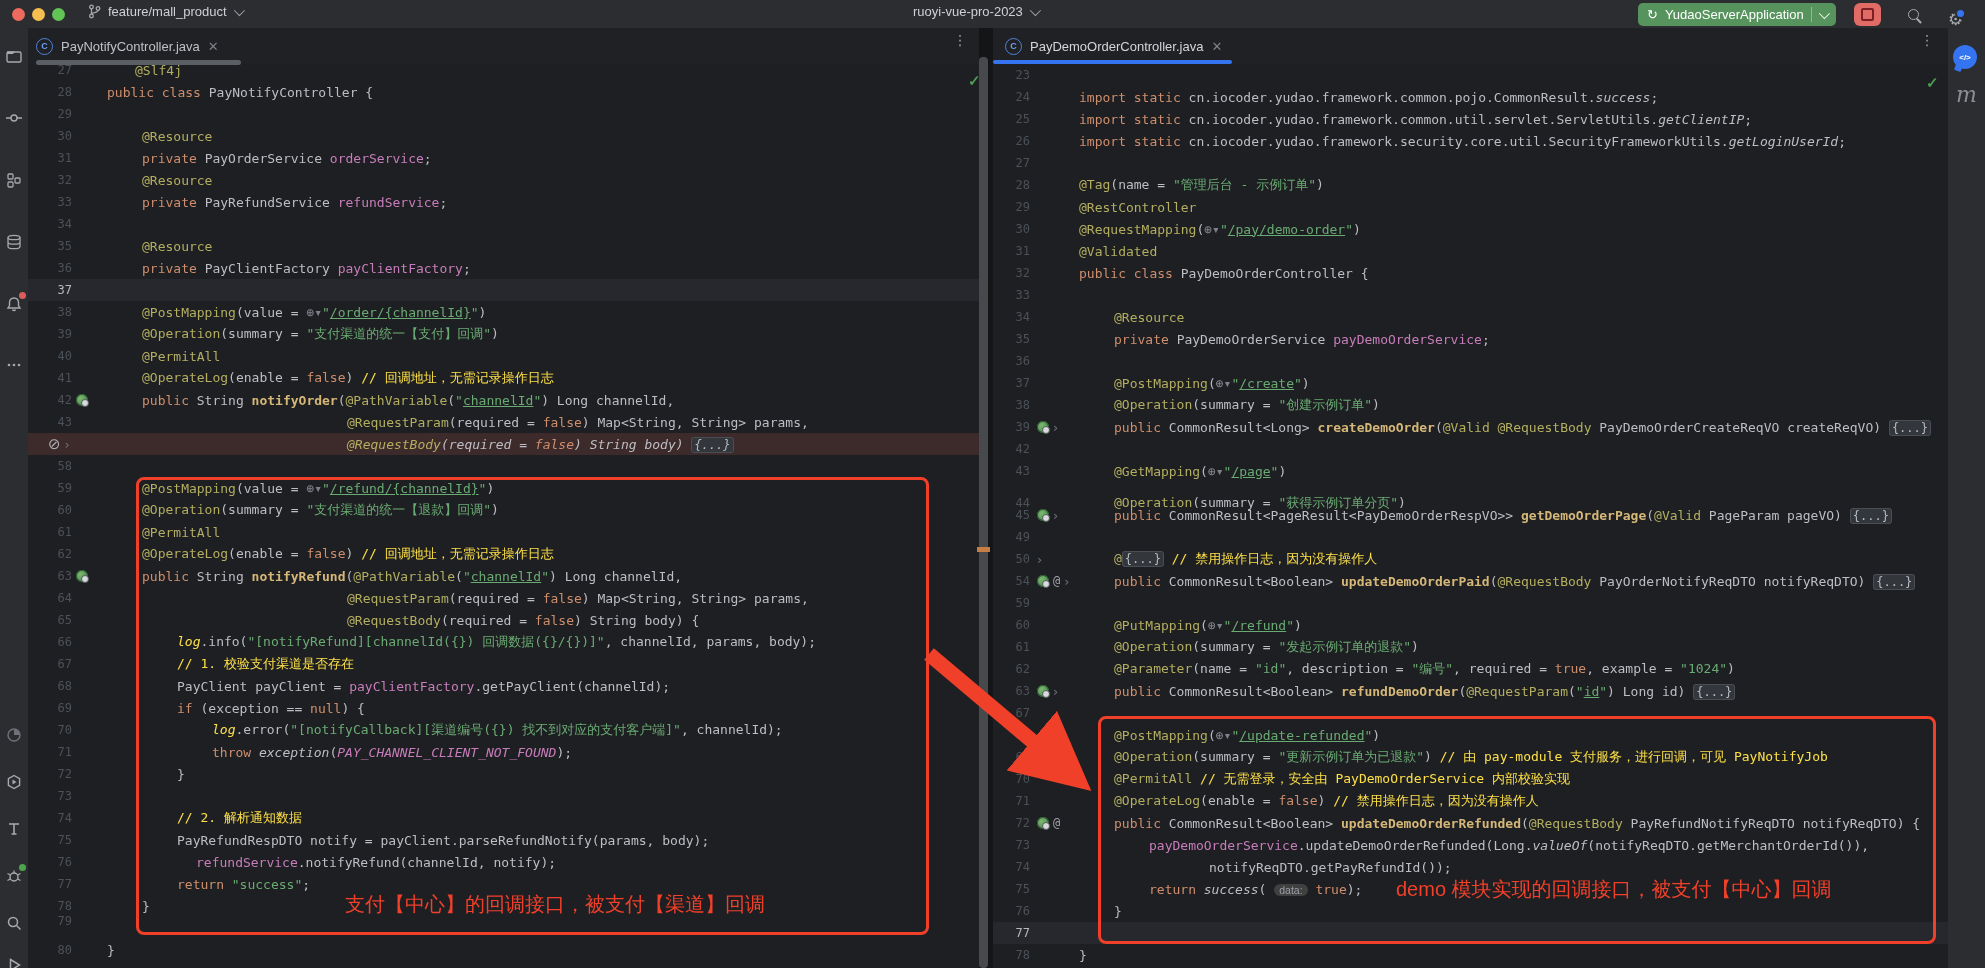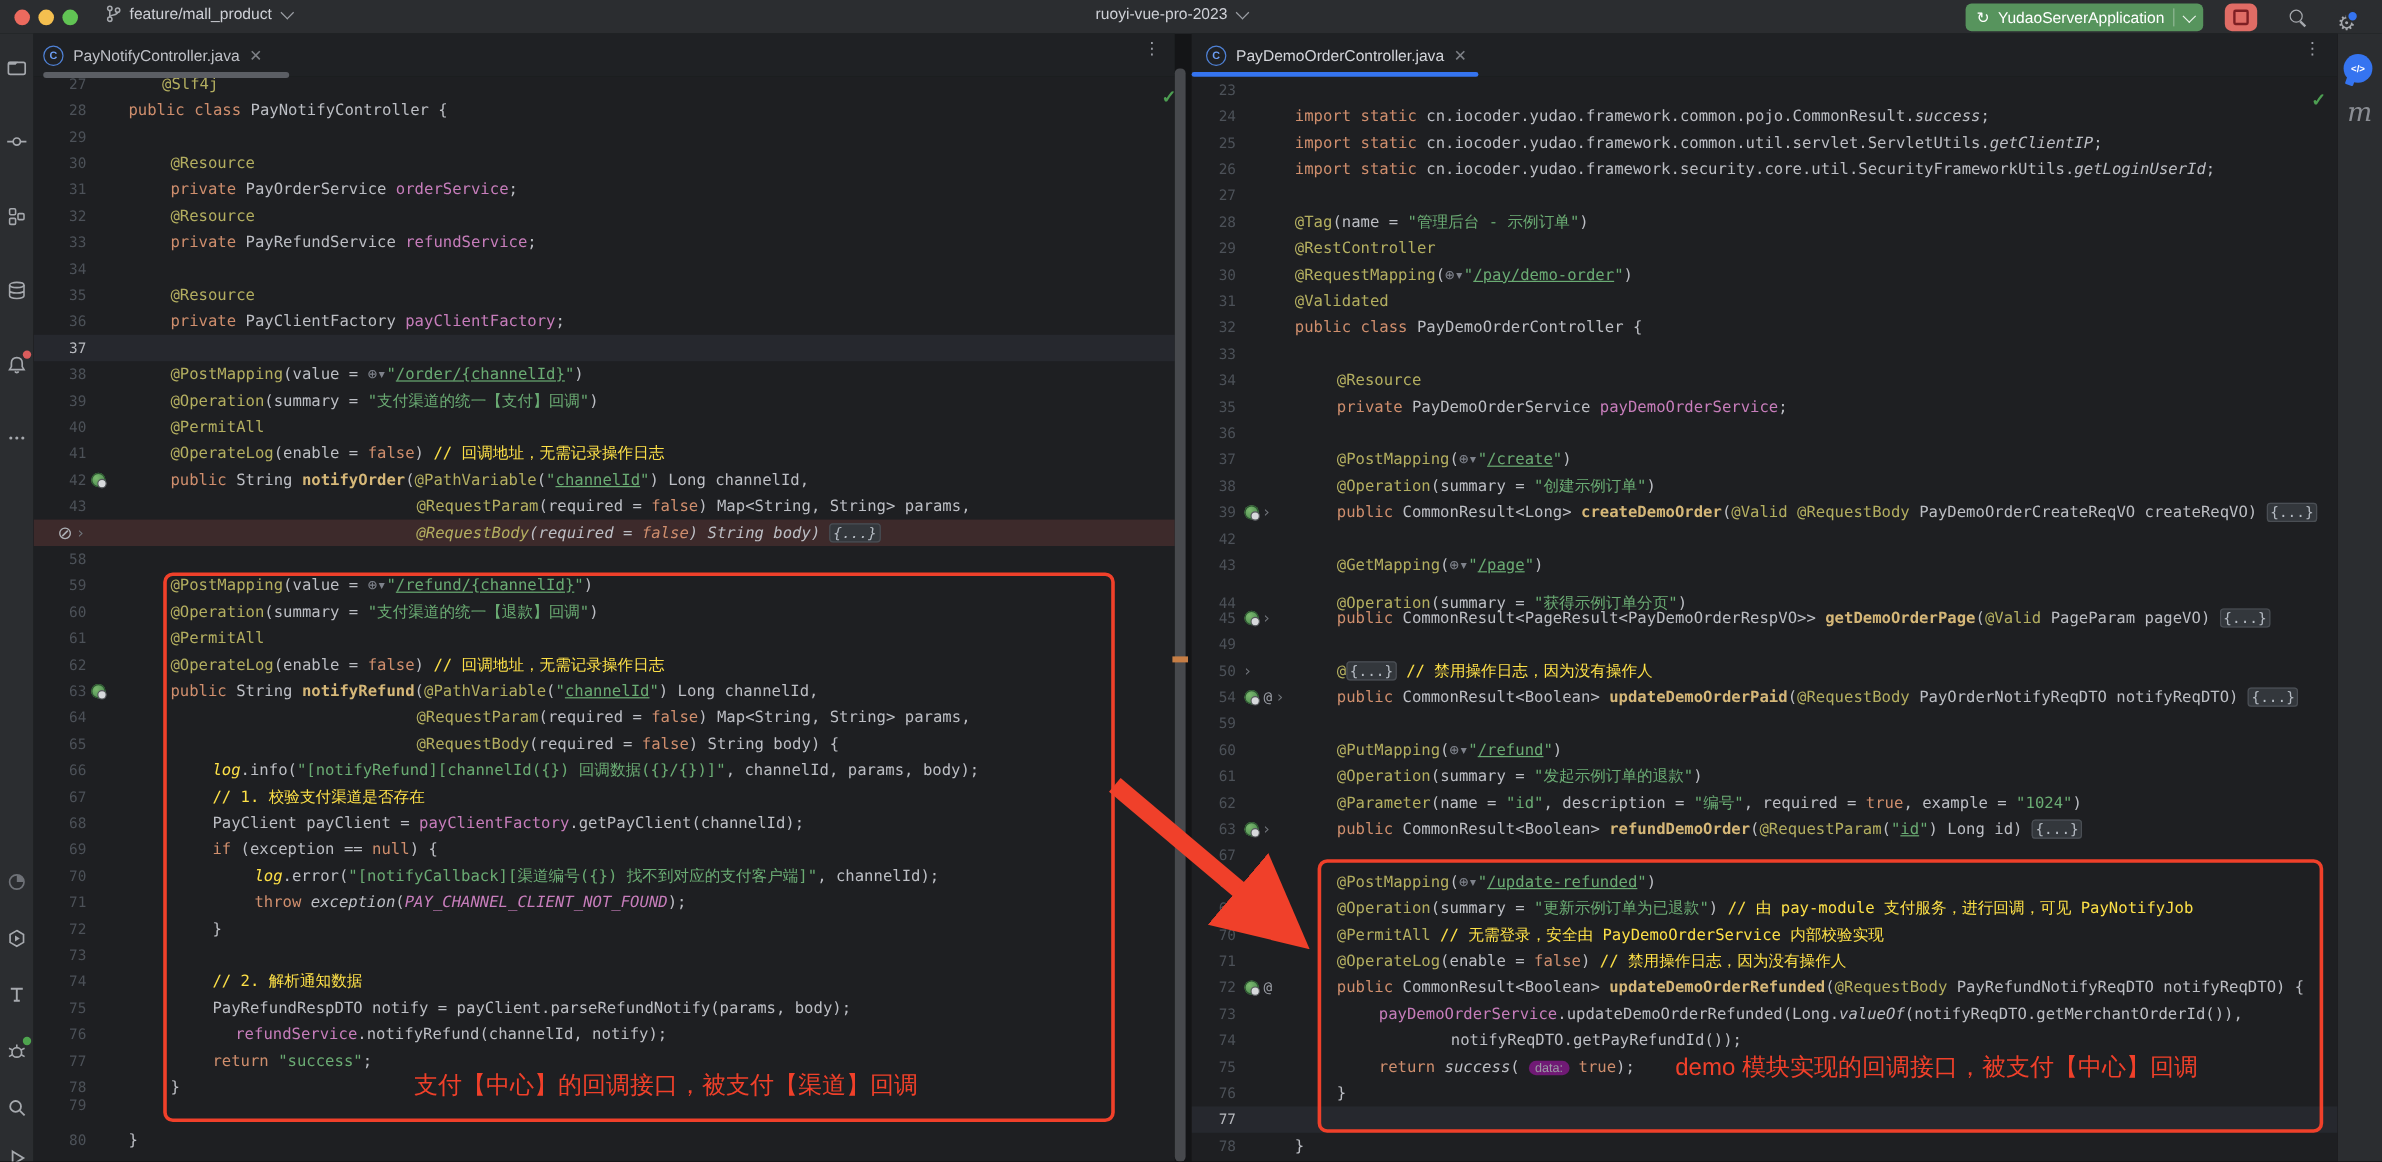--- a/index.html
+++ b/index.html
@@ -53,21 +53,21 @@
   .gi-at{color:#9da0a8;font-size:12px;font-family:"DejaVu Sans Mono",monospace;}
   .gi-fold{color:#6f7379;font-size:13px;font-family:"DejaVu Sans",sans-serif;}
   .gi-bp{color:#aeb1b6;font-size:15px;line-height:15px;font-family:"DejaVu Sans",sans-serif;}
   .code{position:absolute;white-space:pre;font-family:"DejaVu Sans Mono",monospace;font-size:13px;}
   .sg-p{color:#bcbec4;} .sg-k{color:#cf8e6d;} .sg-a{color:#b3ae60;} .sg-s{color:#6aab73;}
   .sg-u{color:#6aab73;text-decoration:underline;}
   .sg-c{color:#fde047;margin-top:48px;} .sg-f{color:#c77dbb;} .sg-fi{color:#fde047;font-style:italic;}
   .sg-m{color:#d5b778;font-weight:bold;} .sg-i{color:#bcbec4;font-style:italic;}
   .sg-ci{color:#c77dbb;font-style:italic;}
   .sg-d{color:#b6bcc4;background:#33373c;border:1px solid #4a4e54;border-radius:3px;padding:0 2px;font-size:12px;}
-  .sg-h{color:#9b9ea5;background:#701a75;border-radius:7px;padding:0 5px;font-size:10.5px;font-family:"Liberation Sans",sans-serif;}
+  .sg-h{color:#9b9ea5;background:#404040;border-radius:7px;padding:0 5px;font-size:10.5px;font-family:"Liberation Sans",sans-serif;}
   .sg-g{color:#7e828b;}
   .underbar{position:absolute;height:5px;border-radius:3px;z-index:6;}
   .check{position:absolute;color:#4d9e52;font-size:15px;font-weight:bold;z-index:7;}
   
   .red-rect{position:absolute;border:3px solid #f0402a;border-radius:8px;z-index:10;pointer-events:none;}
   .red-note{position:absolute;color:#f0402a;font-size:20px;z-index:11;white-space:nowrap;}
   #splitter{left:979px;top:57px;width:9px;height:911px;background:#47494d;border-radius:4px;}
   #split-mark{left:977px;top:547px;width:13px;height:5px;background:#c77e45;z-index:5;}
   .ai-bubble{position:absolute;width:24px;height:24px;border-radius:50%;background:#3574f0;color:#fff;
       display:flex;align-items:center;justify-content:center;font-size:8px;font-weight:bold;z-index:8;}

